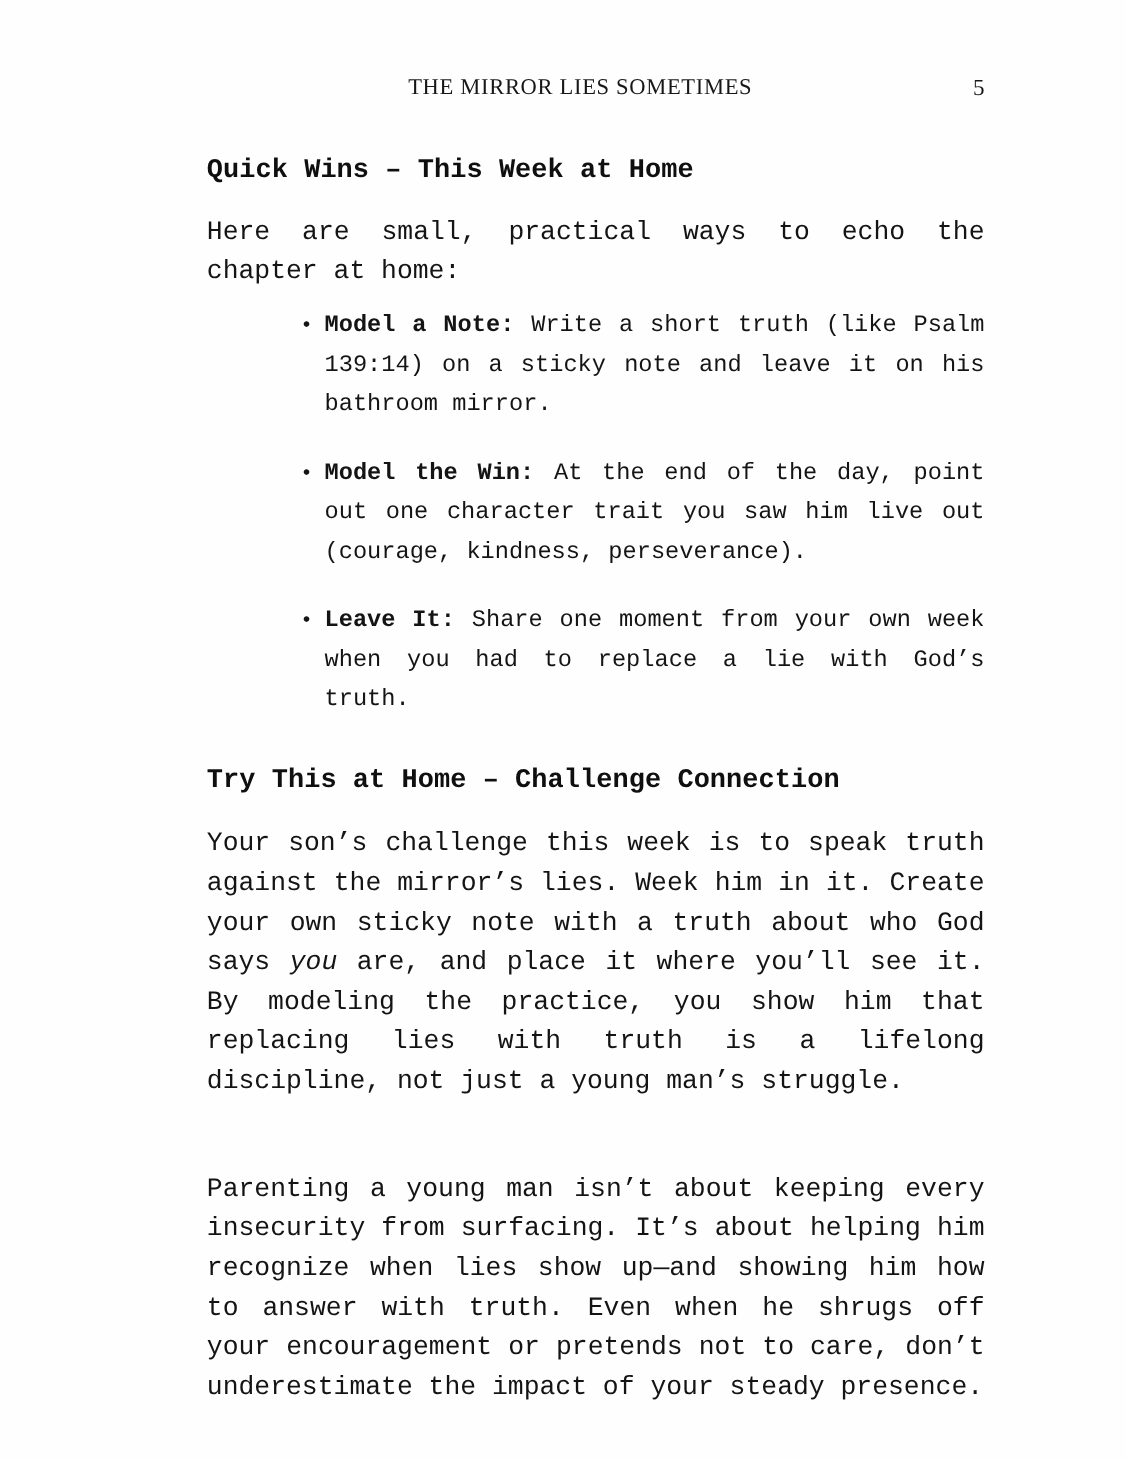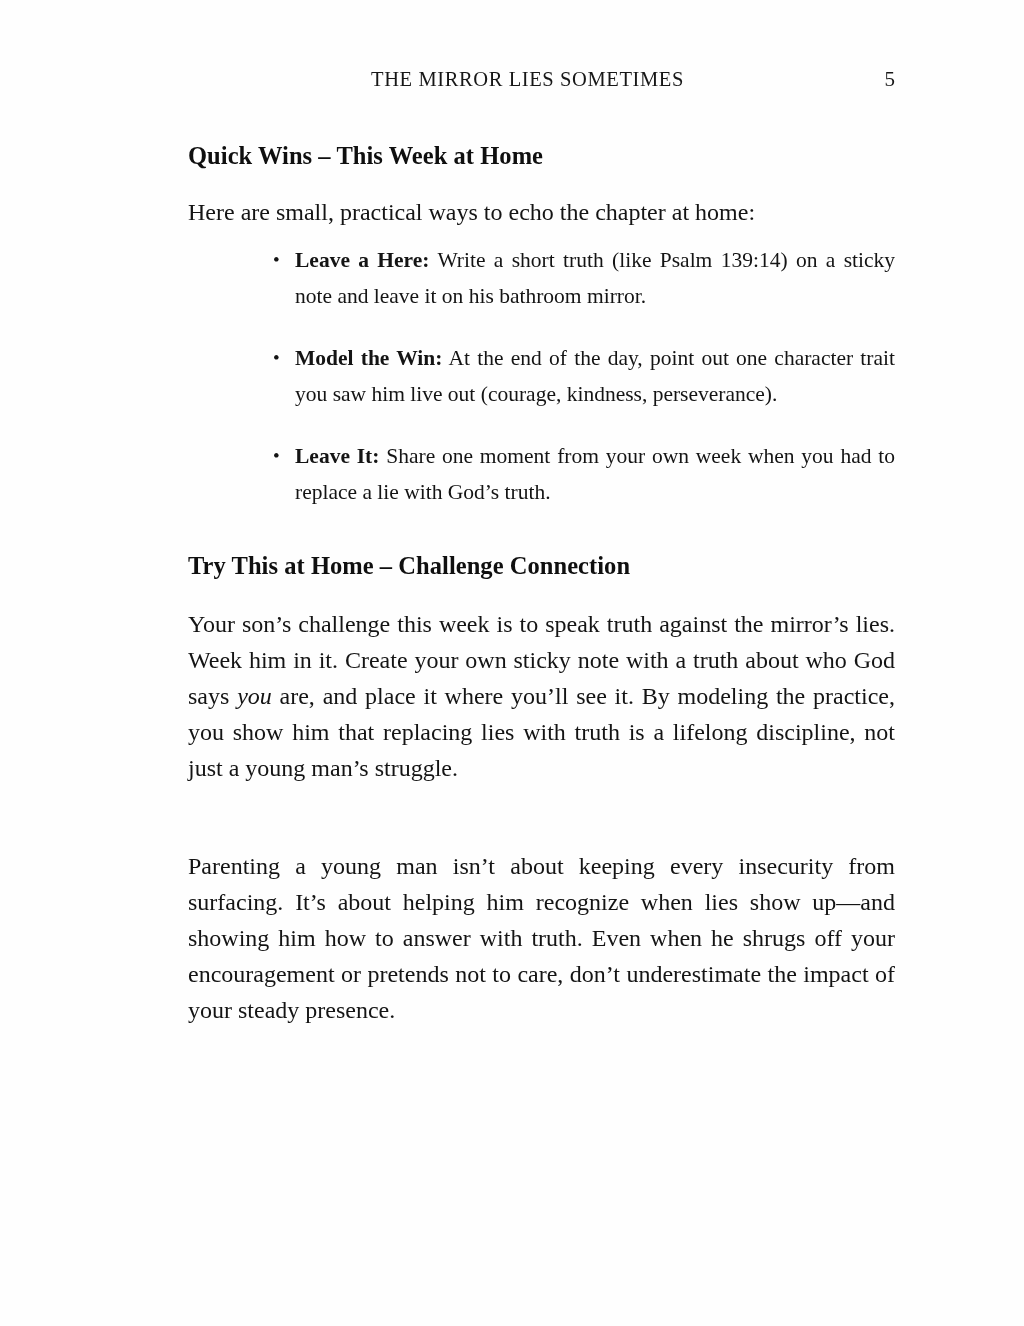--- a/index.html
+++ b/index.html
@@ -54,20 +54,21 @@
     color: #171717;
     text-align: right;
   }
 
   
   .textblock {
     position: absolute;
     top: 140px;
     left: 160px;
     width: 707px;
+    font-family: Liberation Mono, monospace;
   }
 
   h2.section-heading {
     margin: 0;
     font-size: 24.5px;
     font-weight: bold;
     line-height: 32px;
     letter-spacing: 0.05px;
     color: #0f0f0f;
   }
@@ -140,21 +141,21 @@
 
     <div class="sp-head-to-para"></div>
 
     <p class="body-para">Here are small, practical ways to echo the chapter at home:</p>
 
     <div class="sp-para-to-list"></div>
 
     <ul class="quick-list">
       <li>
         <span class="bullet-marker">•</span>
-        <span class="lead-term">Leave a Here:</span><span> Write a short truth (like Psalm 139:14) on a sticky note and leave it on his bathroom mirror.</span>
+        <span class="lead-term">Model a Note:</span><span> Write a short truth (like Psalm 139:14) on a sticky note and leave it on his bathroom mirror.</span>
       </li>
       <li>
         <span class="bullet-marker">•</span>
         <span class="lead-term">Model the Win:</span><span> At the end of the day, point out one character trait you saw him live out (courage, kindness, perseverance).</span>
       </li>
       <li>
         <span class="bullet-marker">•</span>
         <span class="lead-term">Leave It:</span><span> Share one moment from your own week when you had to replace a lie with God’s truth.</span>
       </li>
     </ul>

